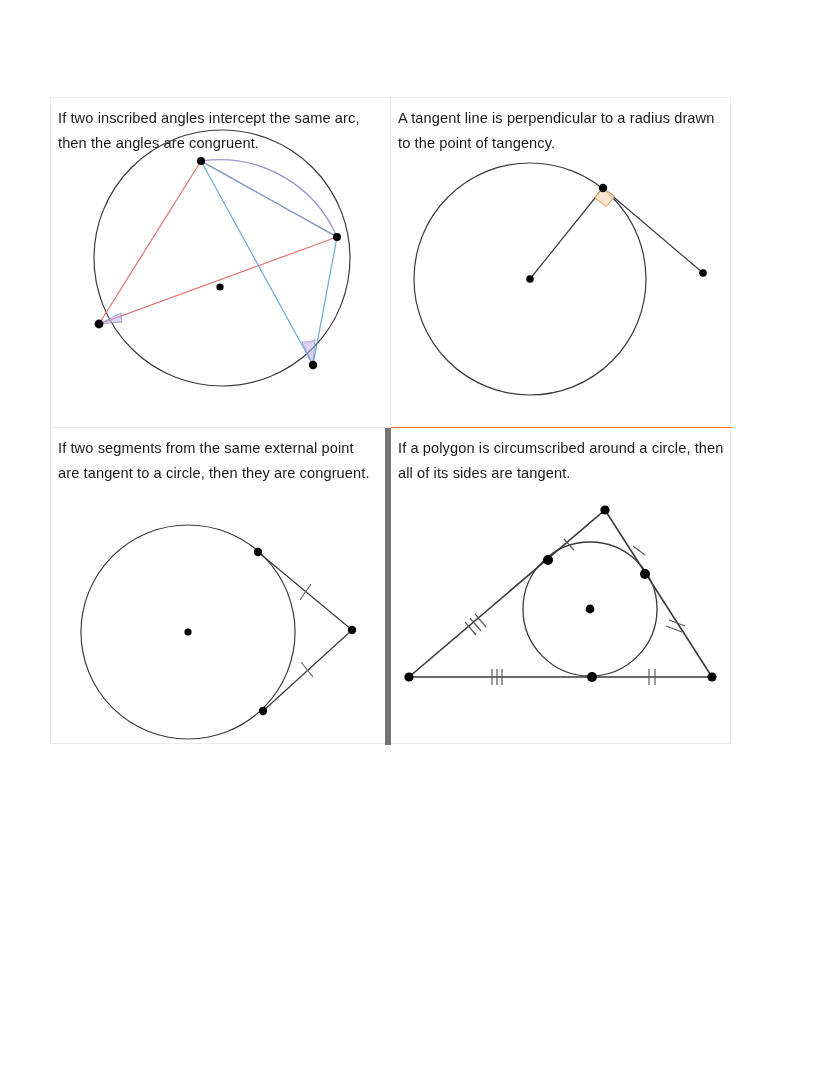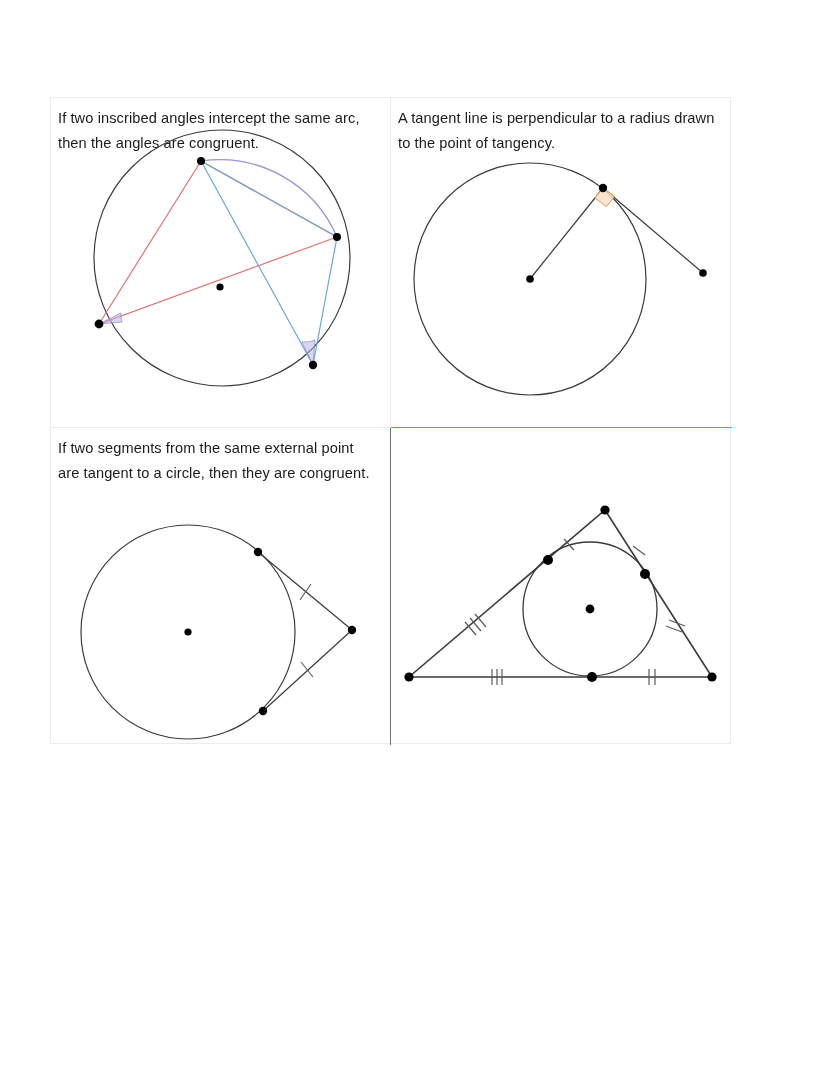--- a/index.html
+++ b/index.html
@@ -28,21 +28,21 @@
     background: #ffffff;
   }
   .theorem-card {
     position: relative;
     box-sizing: border-box;
     overflow: hidden;
     padding: 0;
   }
   .cell-r0c0 { border-right: 1px solid #ececec; border-bottom: 1px solid #ececec; }
   .cell-r0c1 { border-bottom: 1px solid #f97316; }
-  .cell-r1c0 { border-right: 1px solid #737373; }
+  .cell-r1c0 { border-right: 6px solid #737373; }
   .cell-r1c1 { }
 
   .card-text {
     position: absolute;
     left: 7px;
     top: 8px;
     width: 318px;
     font-size: 14.6px;
     line-height: 25px;
     color: #1a1a1a;
@@ -126,20 +126,21 @@
         <line x1="250" y1="234" x2="262" y2="249" stroke="#5a5a5a" stroke-width="1.1"></line>
         <circle cx="137" cy="204" r="3.6" fill="#000"></circle>
         <circle cx="207" cy="124" r="4.2" fill="#000"></circle>
         <circle cx="212" cy="283" r="4.2" fill="#000"></circle>
         <circle cx="301" cy="202" r="4.2" fill="#000"></circle>
       </svg>
     </div>
   </div>
 
   <div class="theorem-card cell-r1c1">
+    <div class="card-text">If a polygon is circumscribed around a circle, then all of its sides are tangent.</div>
     <div class="figure-wrap">
       <svg width="341" height="317" viewBox="0 0 341 317">
 
         <path d="M 18 249 L 214 82 L 321 249 Z" fill="none" stroke="#3a3a3a" stroke-width="1.6"></path>
 
         <circle cx="199" cy="181" r="67" fill="none" stroke="#3a3a3a" stroke-width="1.3"></circle>
 
         <line x1="173" y1="111" x2="183" y2="122" stroke="#5a5a5a" stroke-width="1.2"></line>
 
         <line x1="242" y1="118" x2="254" y2="127" stroke="#5a5a5a" stroke-width="1.2"></line>

